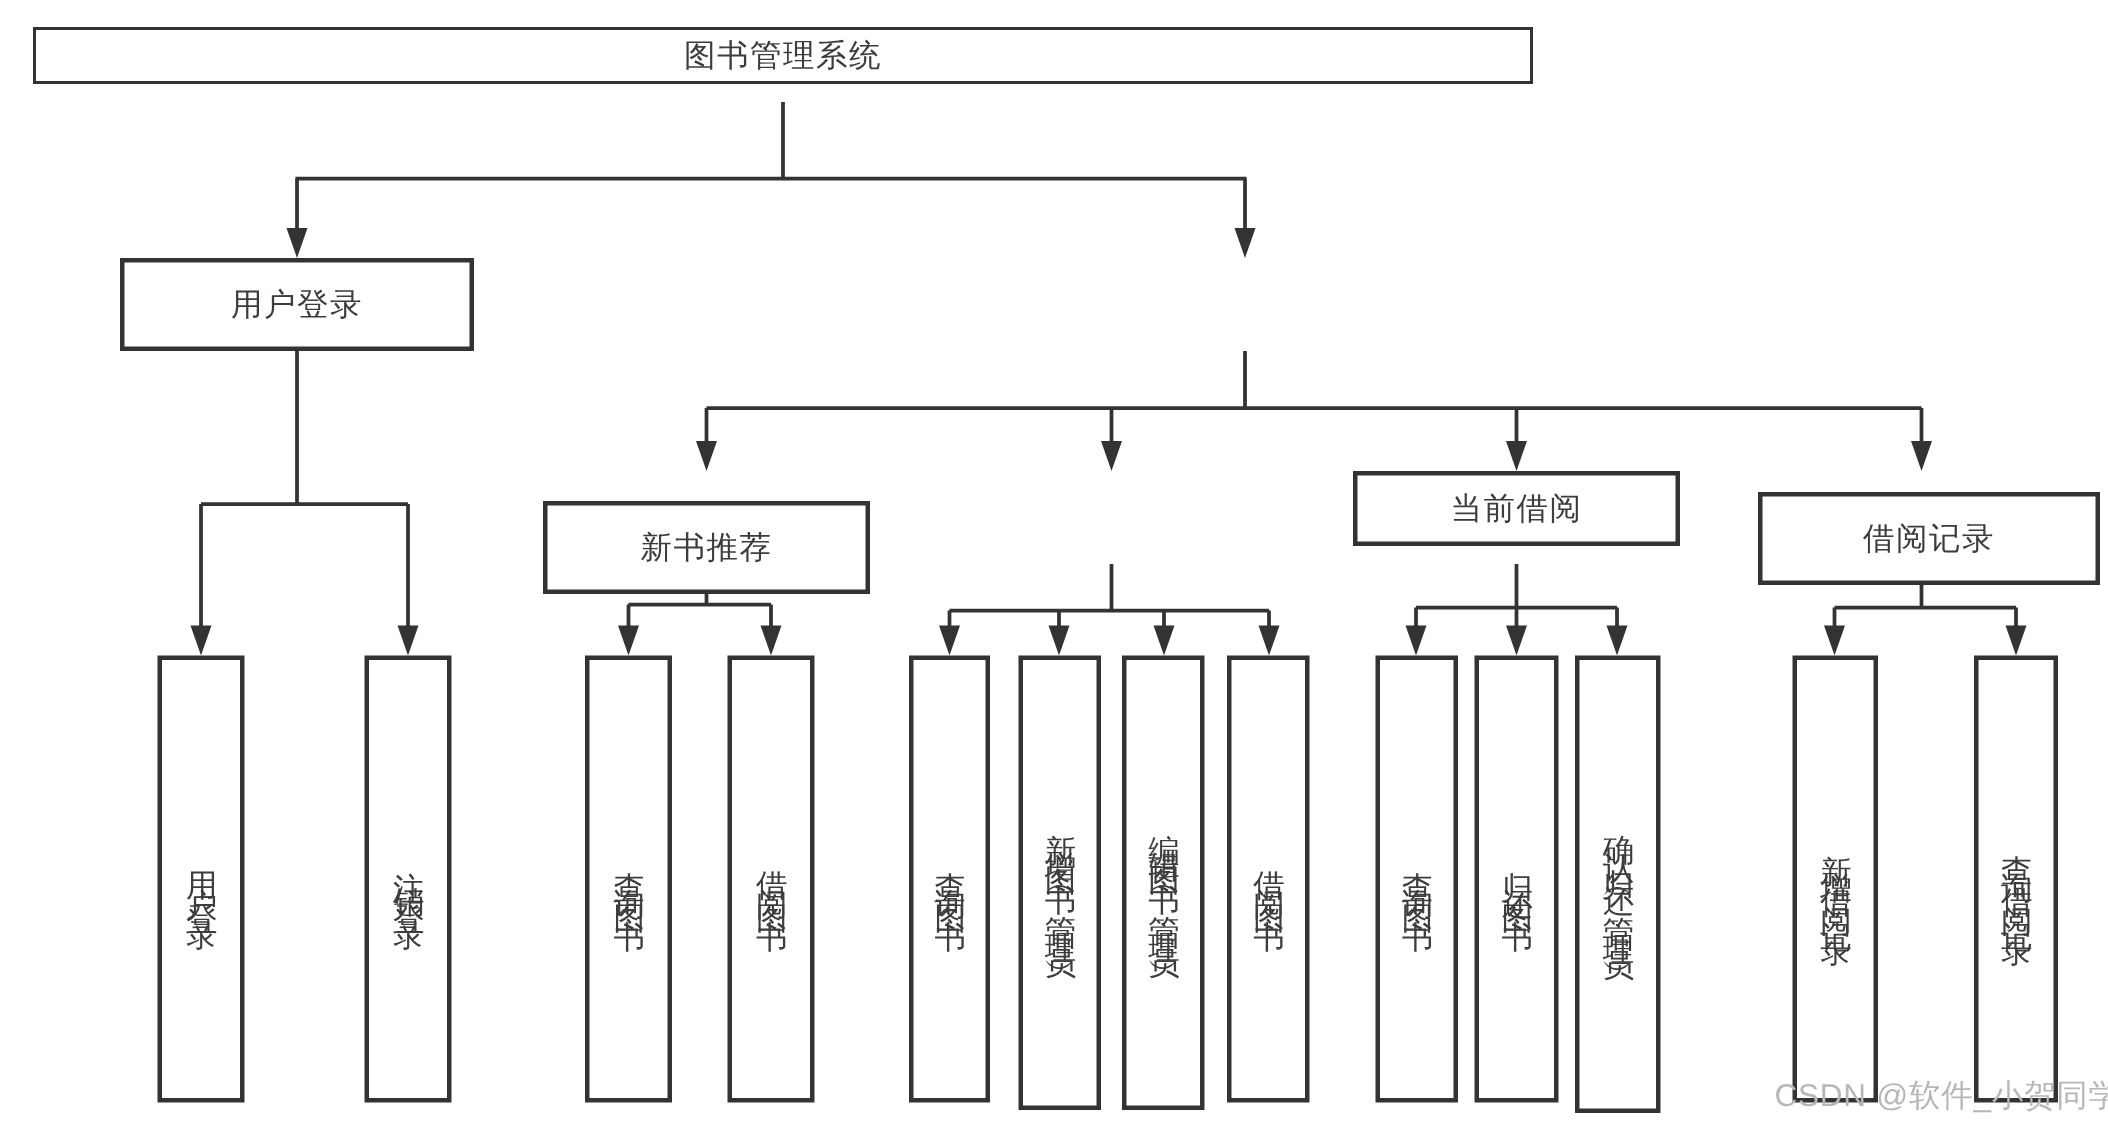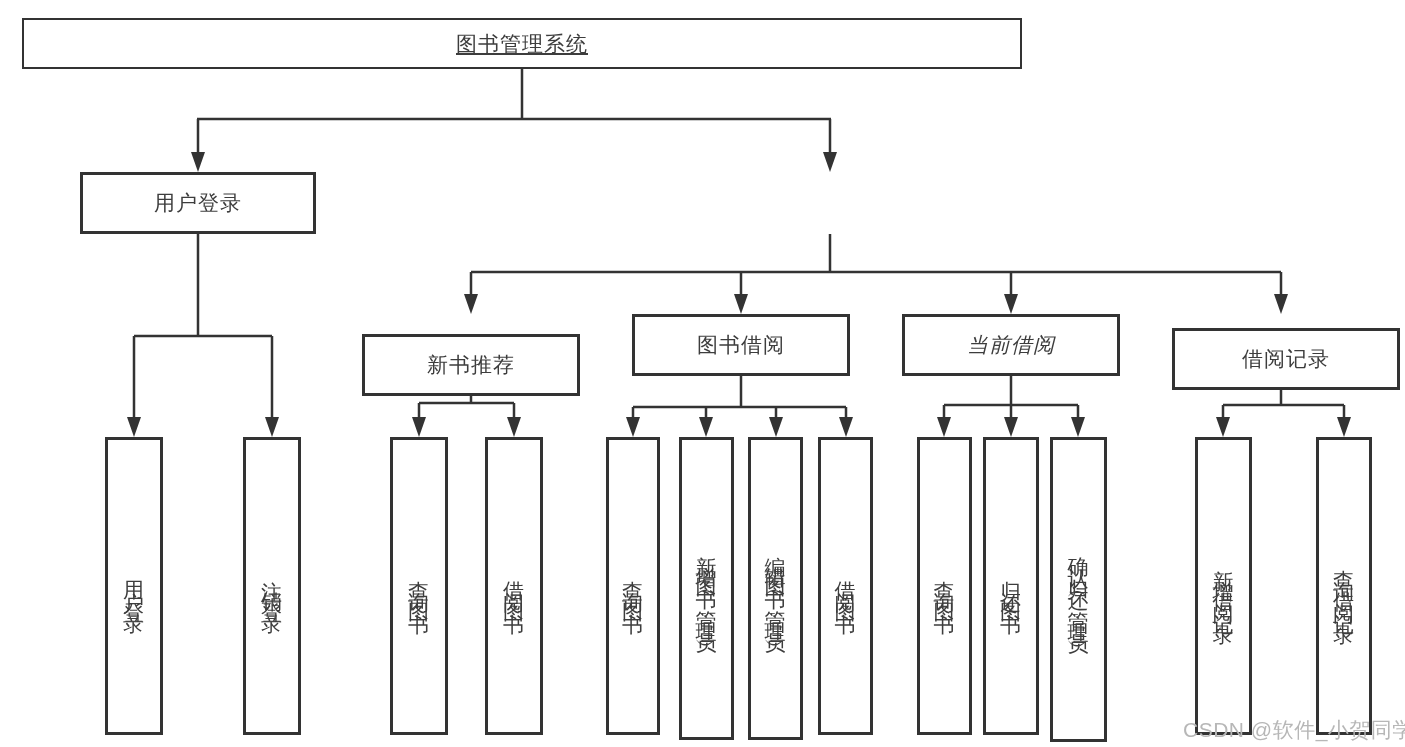--- a/index.html
+++ b/index.html
@@ -87,27 +87,26 @@
       <polygon points="769,417 783,417 776,437"></polygon>
       <polygon points="839,417 853,417 846,437"></polygon>
       <polygon points="937,417 951,417 944,437"></polygon>
       <polygon points="1004,417 1018,417 1011,437"></polygon>
       <polygon points="1071,417 1085,417 1078,437"></polygon>
       <polygon points="1216,417 1230,417 1223,437"></polygon>
       <polygon points="1337,417 1351,417 1344,437"></polygon>
     </g>
   </svg>
 
-  <div class="node h root" style="left:22px; top:18px; width:1000px; height:51px;text-decoration:underline;">图书管理系统</div>
+  <div class="node h root" style="left:22px; top:18px; width:1000px; height:38px;">图书管理系统</div>
 
   <div class="node h" style="left:80px; top:172px; width:236px; height:62px;">用户登录</div>
 
   <div class="node h" style="left:362px; top:314px; width:218px; height:62px;margin-top:20px;">新书推荐</div>
-  <div class="node h" style="left:632px; top:314px; width:218px; height:62px;">图书借阅</div>
-  <div class="node h" style="left:902px; top:314px; width:218px; height:62px;font-style:italic;">当前借阅</div>
+  <div class="node h" style="left:902px; top:314px; width:218px; height:50px;">当前借阅</div>
   <div class="node h" style="left:1172px; top:328px; width:228px; height:62px;">借阅记录</div>
 
   <div class="node v" style="left:105px; top:437px; width:58px; height:298px;">用户登录</div>
   <div class="node v" style="left:243px; top:437px; width:58px; height:298px;">注销登录</div>
 
   <div class="node v" style="left:390px; top:437px; width:58px; height:298px;">查询图书</div>
   <div class="node v" style="left:485px; top:437px; width:58px; height:298px;">借阅图书</div>
 
   <div class="node v" style="left:606px; top:437px; width:54px; height:298px;">查询图书</div>
   <div class="node v" style="left:679px; top:437px; width:55px; height:303px;">新增图书（管理员）</div>

